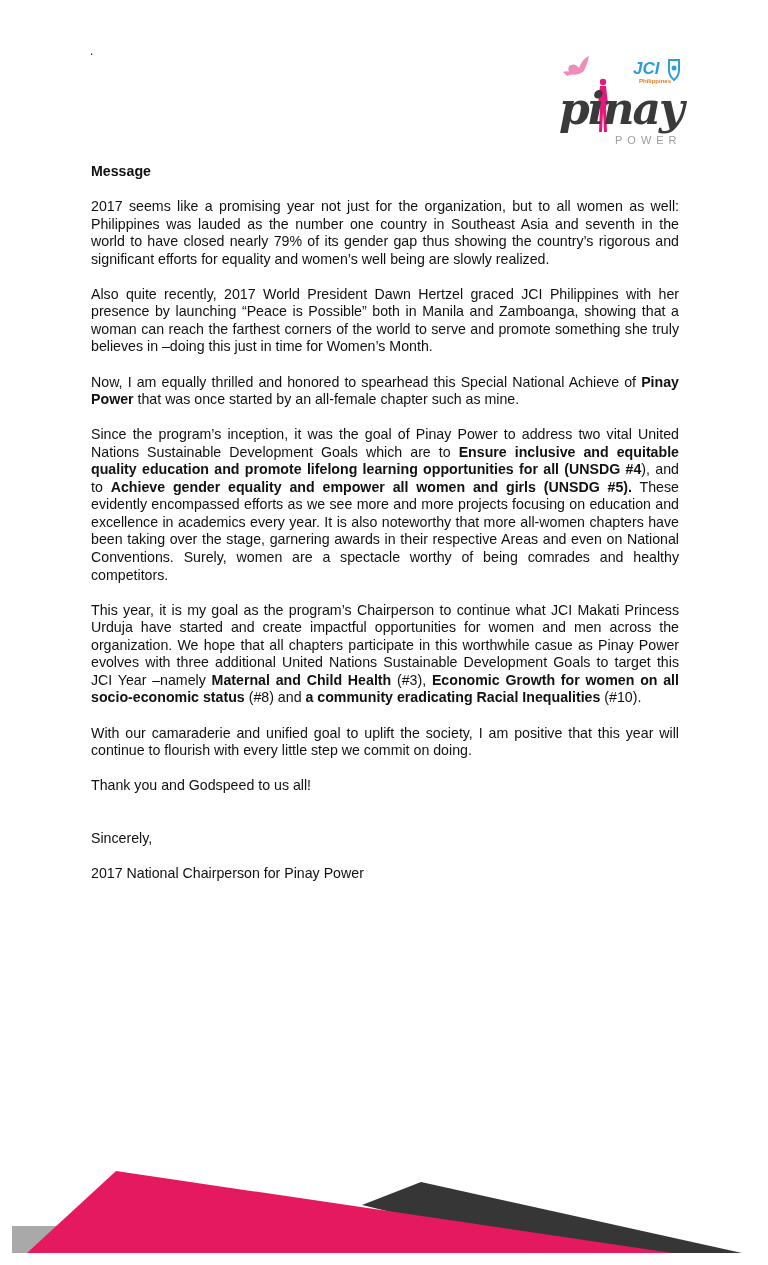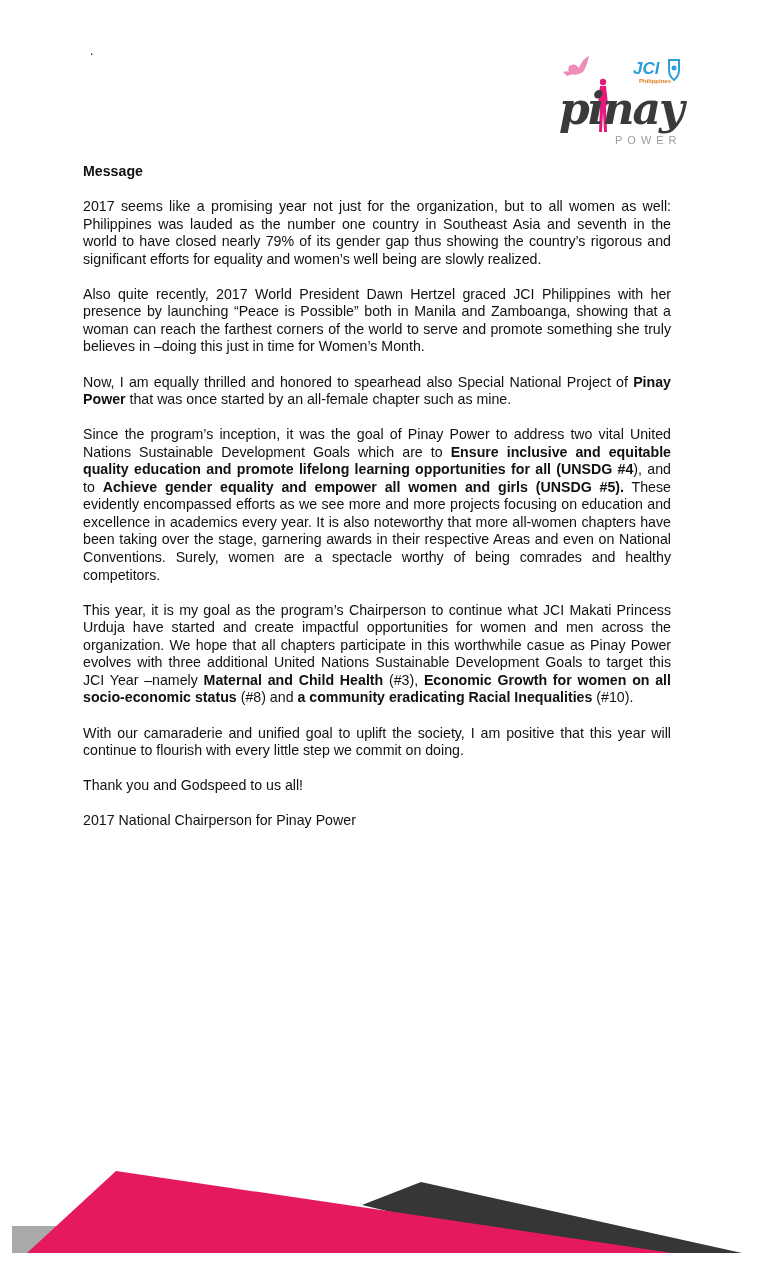--- a/index.html
+++ b/index.html
@@ -1,19 +1,19 @@
 <!DOCTYPE html>
 <html><head>
 <meta charset="utf-8">
 <style>
   html, body { margin: 0; padding: 0; background: #ffffff; }
   body { width: 768px; height: 1265px; position: relative; overflow: hidden; font-family: "Liberation Sans", sans-serif; color: #111; }
   .dot { position: absolute; left: 90px; top: 44px; font-size: 12px; }
   .logo { position: absolute; left: 555px; top: 52px; width: 150px; height: 100px; }
-  .content { position: absolute; left: 83px; top: 163px; width: 588px; font-size: 14.2px; line-height: 17.55px; }
+  .content { position: absolute; left: 91px; top: 163px; width: 588px; font-size: 14.2px; line-height: 17.55px; }
   .content p { margin: 0 0 17.55px 0; text-align: justify; }
   .content p.left { text-align: left; }
   .content b { font-weight: bold; }
   .heading { font-weight: bold; }
   .sig { margin-top: 35px !important; }
   .footer-art { position: absolute; left: 0; top: 1160px; width: 768px; height: 105px; }
 </style>
 </head>
 <body>
 
@@ -41,25 +41,26 @@
 
   <text x="4" y="72" font-family="DejaVu Serif, serif" font-style="italic" font-weight="bold" font-size="44" fill="#3a3a3c" letter-spacing="-2">pinay</text>
 
   <text x="60" y="92" font-family="Liberation Sans, sans-serif" font-size="11" fill="#9d9d9d" letter-spacing="5">POWER</text>
 </svg>
 
 <div class="content">
   <p class="left heading">Message</p>
   <p>2017 seems like a promising year not just for the organization, but to all women as well: Philippines was lauded as the number one country in Southeast Asia and seventh in the world to have closed nearly 79% of its gender gap thus showing the country’s rigorous and significant efforts for equality and women’s well being are slowly realized.</p>
   <p>Also quite recently, 2017 World President Dawn Hertzel graced JCI Philippines with her presence by launching “Peace is Possible” both in Manila and Zamboanga, showing that a woman can reach the farthest corners of the world to serve and promote something she truly believes in –doing this just in time for Women’s Month.</p>
-  <p><span>Now, I am equally thrilled and honored to spearhead also Special National Project of </span><b>Pinay Power</b><span> that was once started by an all-female chapter such as mine.</span></p>
+  <p><span>Now, I am equally thrilled and honored to spearhead this Special National Achieve of </span><b>Pinay Power</b><span> that was once started by an all-female chapter such as mine.</span></p>
   <p><span>Since the program’s inception, it was the goal of Pinay Power to address two vital United Nations Sustainable Development Goals which are to </span><b>Ensure inclusive and equitable quality education and promote lifelong learning opportunities for all (UNSDG #4</b><span>), and to </span><b>Achieve gender equality and empower all women and girls (UNSDG #5).</b><span> These evidently encompassed efforts as we see more and more projects focusing on education and excellence in academics every year. It is also noteworthy that more all-women chapters have been taking over the stage, garnering awards in their respective Areas and even on National Conventions. Surely, women are a spectacle worthy of being comrades and healthy competitors.</span></p>
   <p><span>This year, it is my goal as the program’s Chairperson to continue what JCI Makati Princess Urduja have started and create impactful opportunities for women and men across the organization. We hope that all chapters participate in this worthwhile casue as Pinay Power evolves with three additional United Nations Sustainable Development Goals to target this JCI Year –namely </span><b>Maternal and Child Health</b><span> (#3), </span><b>Economic Growth for women on all socio-economic status</b><span> (#8) and </span><b>a community eradicating Racial Inequalities</b><span> (#10).</span></p>
   <p>With our camaraderie and unified goal to uplift the society, I am positive that this year will continue to flourish with every little step we commit on doing.</p>
   <p class="left">Thank you and Godspeed to us all!</p>
+  <p class="left sig">Sincerely,</p>
   <div>
     <div>2017 National Chairperson for Pinay Power</div>
   </div>
 </div>
 
 <svg class="footer-art" viewBox="0 1160 768 105" xmlns="http://www.w3.org/2000/svg">
   <rect x="12" y="1226" width="50" height="27" fill="#a9a9a9"></rect>
   <polygon points="421,1182 742,1253 560,1253 362,1205" fill="#363636"></polygon>
   <polygon points="116,1171 672,1253 27,1253" fill="#e5195f"></polygon>
 </svg>

